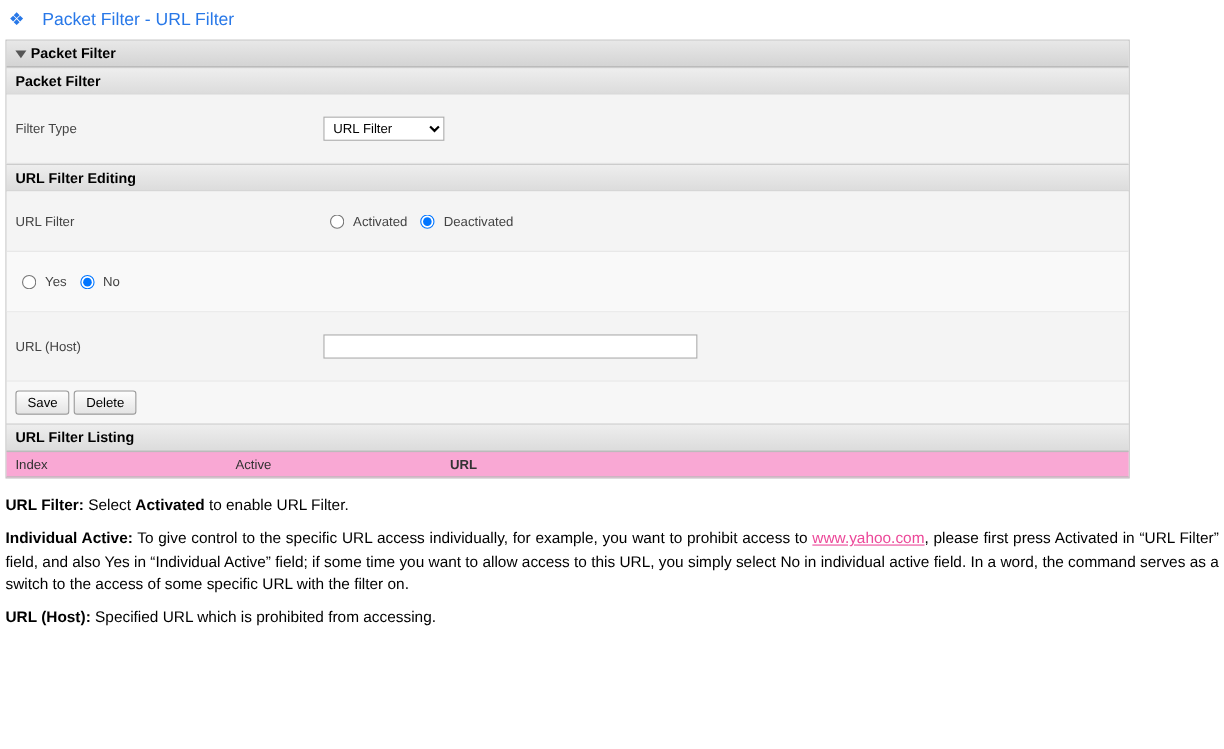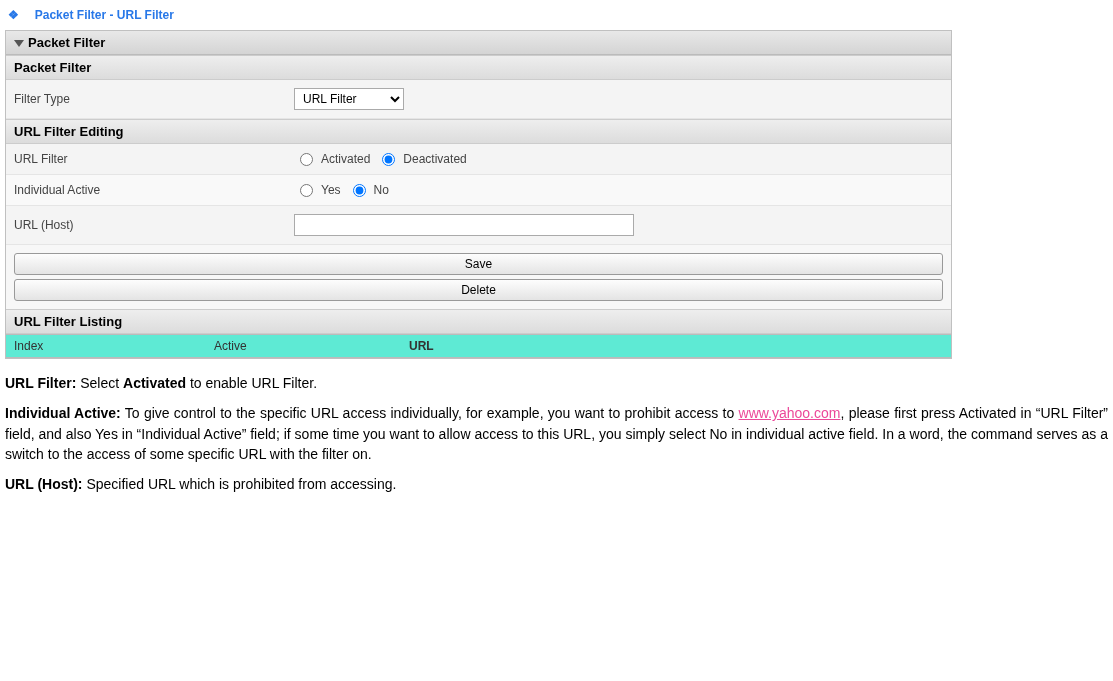--- a/index.html
+++ b/index.html
@@ -9,32 +9,32 @@
     }
     body {
       font-family: Arial, sans-serif;
       font-size: 13px;
       color: #000;
       background: #fff;
       width: 1113px;
     }
     .page-title {
       color: #2878e8;
-      font-weight: bold;
-      font-size: 12px;
+      font-weight: normal;
+      font-size: 16px;
       padding: 8px 0 8px 8px;
       border-radius: 13px;
     }
     .diamond {
       color: #2878e8;
       margin-right: 16px;
     }
     .panel {
       border: 1px solid #c0c0c0;
-      width: 947px;
+      width: 1022px;
       margin-left: 5px;
       background: #f5f5f5;
     }
     .panel-header {
       background: linear-gradient(#e8e8e8, #d4d4d4);
       border-bottom: 1px solid #bbb;
       padding: 4px 8px;
       font-weight: bold;
       font-size: 13px;
       position: relative;
@@ -53,21 +53,21 @@
       background: linear-gradient(#eeeeee, #dcdcdc);
       border-top: 1px solid #ccc;
       border-bottom: 1px solid #ccc;
       padding: 4px 8px;
       font-weight: bold;
       font-size: 13px;
     }
     .form-row {
       display: flex;
       align-items: center;
-      padding: 8px 8px;
+      padding: 20px 8px;
       background: #f9f9f9;
       border-bottom: 1px solid #e5e5e5;
       min-height: 30px;
     }
     .form-row:nth-child(odd) {
       background: #f4f4f4;
     }
     .form-label {
       width: 280px;
       color: #444;
@@ -99,33 +99,32 @@
       height: 22px;
     }
     input[type="radio"] {
       margin: 0 2px 0 6px;
     }
     .button-row {
       padding: 8px;
       background: #f7f7f7;
       display: flex;
       gap: 4px;
-      flex-direction: column;
     }
     .btn {
       background: linear-gradient(#fdfdfd, #e4e4e4);
       border: 1px solid #999;
       border-radius: 3px;
       padding: 3px 10px;
       font-size: 12px;
       cursor: pointer;
     }
     .listing-header {
       display: flex;
-      background: #5eead4;
+      background: #f9a8d4;
       border-top: 1px solid #bbb;
       border-bottom: 1px solid #bbb;
       font-size: 12px;
       color: #333;
     }
     .listing-header > div {
       padding: 4px 8px;
     }
     .col-index { width: 200px; }
     .col-active { width: 195px; }
@@ -174,21 +173,20 @@
     <div class="form-control">
       <input type="radio" name="urlfilter" style="">
       <span>Activated</span>
       <input type="radio" name="urlfilter" checked="" style="">
       <span>Deactivated</span>
     </div>
   </div>
 
 
   <div class="form-row">
-    <div class="form-label">Individual Active</div>
     <div class="form-control">
       <input type="radio" name="indiv" style="">
       <span>Yes</span>
       <input type="radio" name="indiv" checked="" style="">
       <span>No</span>
     </div>
   </div>
 
   <div class="form-row">
     <div class="form-label">URL (Host)</div>

